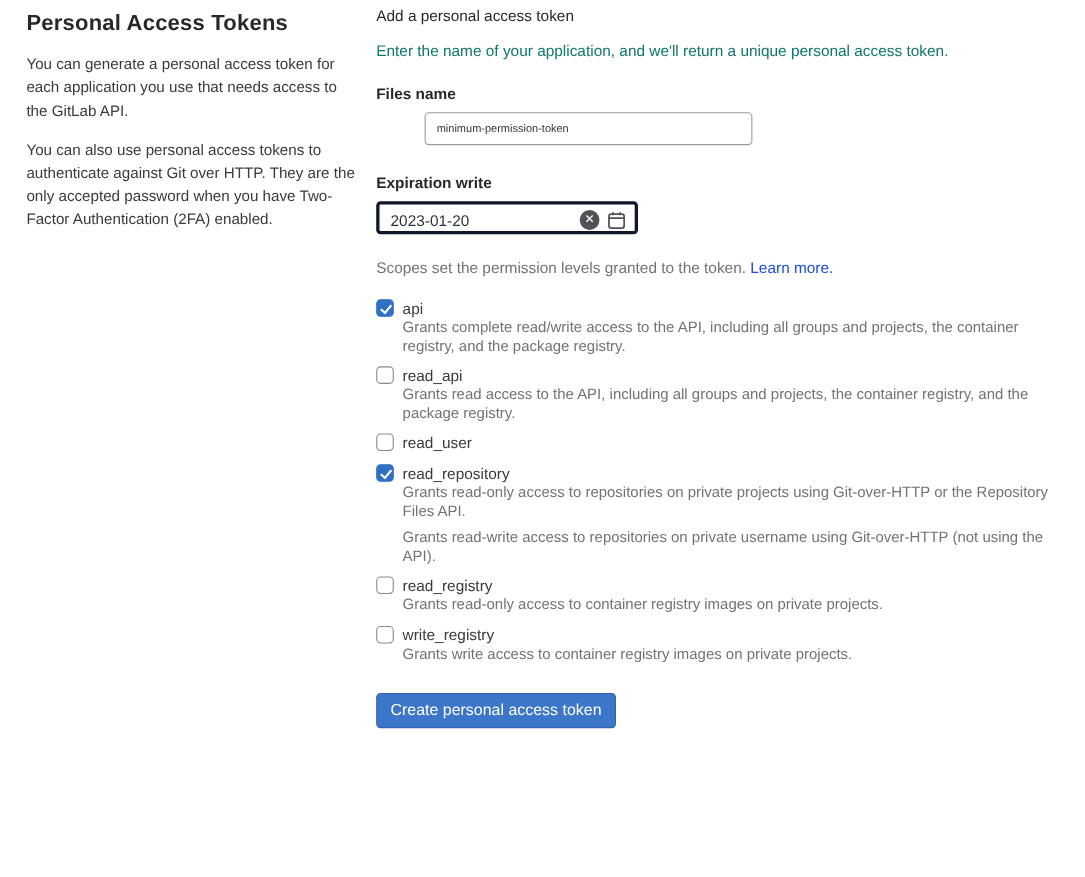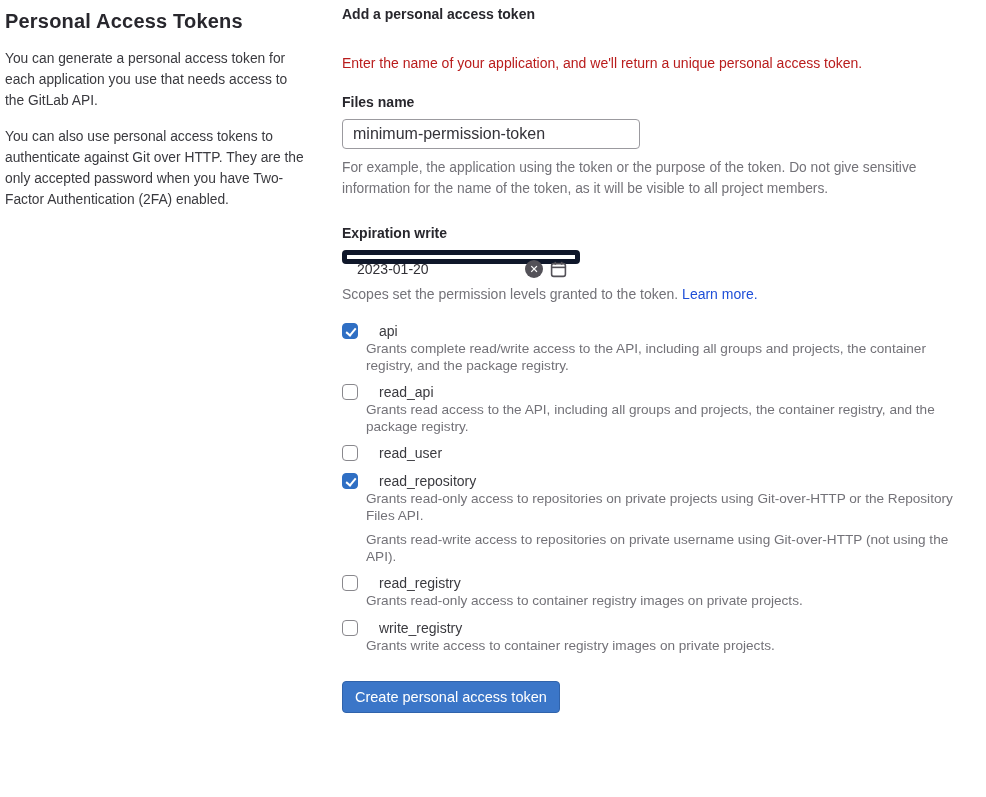--- a/index.html
+++ b/index.html
@@ -8,21 +8,21 @@
     font-family: "Liberation Sans", sans-serif;
     color: #333238;
     position: relative;
     overflow: hidden;
   }
   .layout { position: absolute; inset: 0; }
 
   
   .left-col {
     position: absolute;
-    left: 5px; top: 10px;
+    left: 24px; top: 10px;
     width: 302px;
   }
   .page-title {
     font-size: 20px;
     font-weight: bold;
     color: #28272d;
     letter-spacing: 0.2px;
     margin-bottom: 15px;
   }
   .left-col p {
@@ -33,64 +33,65 @@
   }
 
   
   .right-col {
     position: absolute;
     left: 342px; top: 6px;
     width: 624px;
   }
   .section-heading {
     font-size: 14px;
-    font-weight: bold;
+    font-weight: normal;
     color: #28272d;
-    margin-bottom: 33px;
+    margin-bottom: 16px;
   }
   .section-sub {
     font-size: 14px;
-    color: #b91c1c;
+    color: #0f766e;
     margin-bottom: 23px;
   }
   .field-label {
     display: block;
     font-size: 14px;
     font-weight: bold;
     color: #28272d;
     margin-bottom: 9px;
   }
   .text-input {
     display: block;
     width: 298px;
     height: 30px;
     border: 1px solid #9b9a9f;
     border-radius: 4px;
     padding: 0 10px;
     font-family: "Liberation Sans", sans-serif;
-    font-size: 16px;
+    font-size: 10px;
     color: #333238;
     background: #fff;
     outline: none;
+    margin-left: 44px;
   }
   .field-help {
     font-size: 13.8px;
     line-height: 20.5px;
     color: #737278;
     margin-top: 9px;
   }
   .token-name-group { margin-bottom: 26px; }
 
   
   .date-group { margin-bottom: 22px; }
   .date-field {
     position: relative;
     width: 238px;
-    height: 14px;
-    border: 5px solid #0f172a;
+    height: 30px;
+    border: 3px solid #0f172a;
     border-radius: 4px;
     background: #fff;
   }
   .date-field input {
     position: absolute;
     left: 0; top: 0;
     width: 176px; height: 28px;
     border: none;
     padding: 0 10px;
     font-family: "Liberation Sans", sans-serif;
@@ -130,21 +131,20 @@
   .scopes-help a {
     color: #1d4ed8;
     text-decoration: none;
     cursor: pointer;
   }
   .scope-row { margin-bottom: 8px; }
   .scope-head {
     display: flex;
     align-items: center;
     height: 20px;
-    gap: 13px;
   }
   .checkbox {
     width: 16px; height: 16px;
     border: 1px solid #89888d;
     border-radius: 4px;
     background: #fff;
     margin-right: 8px;
     flex: 0 0 16px;
     position: relative;
     cursor: pointer;
@@ -198,21 +198,20 @@
     <p>You can also use personal access tokens to authenticate against Git over HTTP. They are the only accepted password when you have Two-Factor Authentication (2FA) enabled.</p>
   </div>
 
   <div class="right-col">
     <h2 class="section-heading">Add a personal access token</h2>
     <p class="section-sub">Enter the name of your application, and we'll return a unique personal access token.</p>
 
     <div class="token-name-group">
       <label class="field-label">Files name</label>
       <input class="text-input" type="text" value="minimum-permission-token" style="">
-      <div class="field-help">For example, the application using the token or the purpose of the token. Do not give sensitive information for the name of the token, as it will be visible to all project members.</div>
     </div>
 
     <div class="date-group">
       <label class="field-label">Expiration write</label>
       <div class="date-field">
         <input type="text" value="2023-01-20" style="">
         <span class="clear-btn">✕</span>
         <span class="cal-btn">
           <svg width="17" height="17" viewBox="0 0 16 16" fill="none">
             <rect x="1.5" y="2.5" width="13" height="12" rx="2" stroke="#535158" stroke-width="1.5"></rect>

